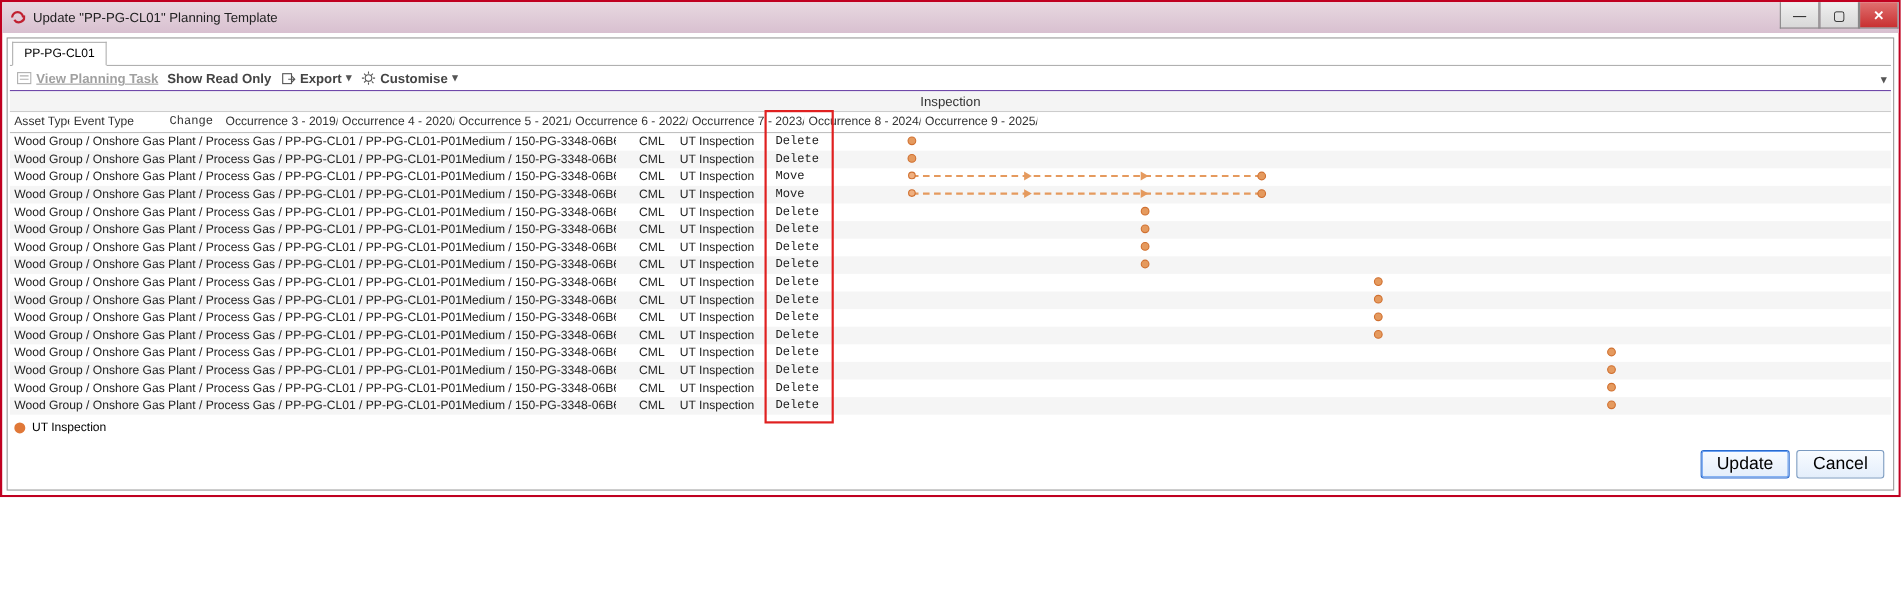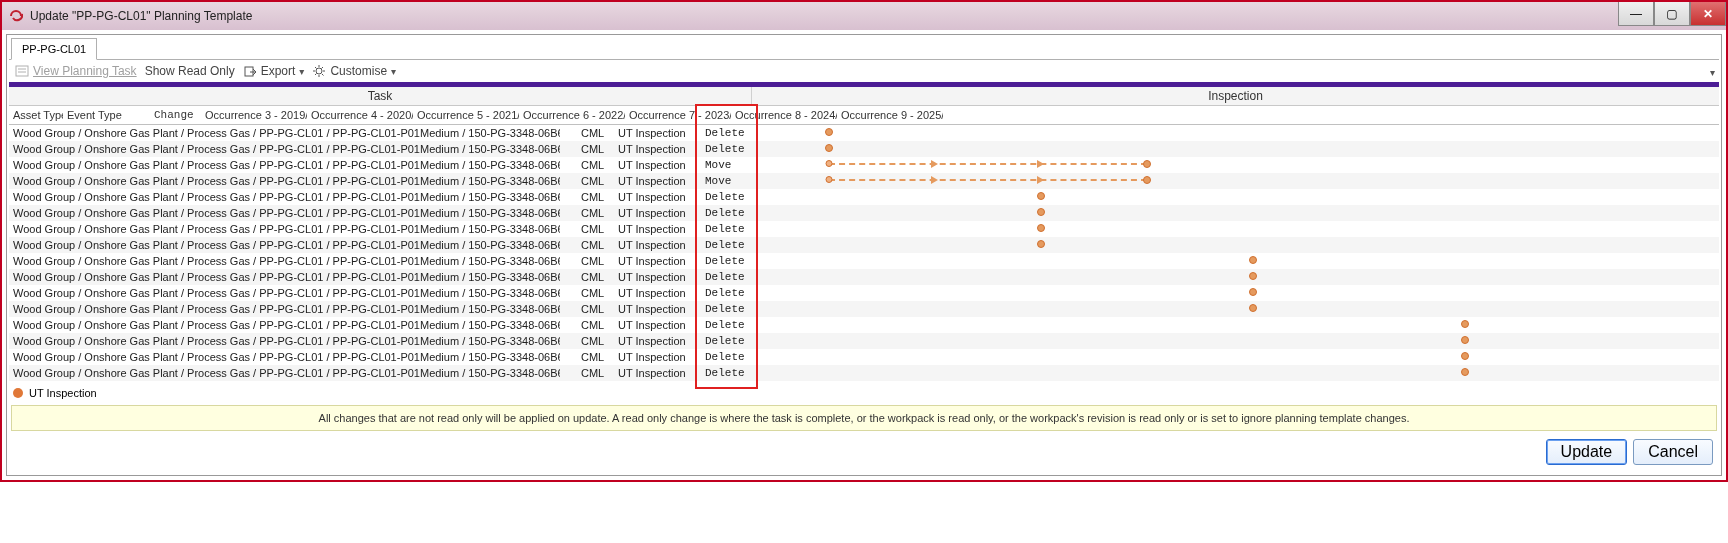--- a/index.html
+++ b/index.html
@@ -45,22 +45,23 @@
   font-size: 11px;
   background: #fff;
   position: relative;
   top: 1px;
 }
 .toolbar {
   display: flex; align-items: flex-end; gap: 8px;
   padding: 4px 6px;
   font-size: 12px;
   color: #444;
-  border-bottom: 5px solid #4c1d95;
+  border-bottom: 1px solid #4c1d95;
   position: relative;
+  font-weight: bold;
 }
 .toolbar .item { display: flex; align-items: center; gap: 4px; cursor: pointer; }
 .toolbar .disabled { color: #a0a0a0; }
 .toolbar .drop::after { content: " ▾"; font-size: 10px; color: #555; }
 .toolbar .icon { width: 14px; height: 14px; display:inline-block; }
 .toolbar-right-drop { position:absolute; right:4px; font-size:10px; color:#555; cursor:pointer;}
 .grid-area { font-size: 11px; }
 .group-headers {
   display: flex; border-bottom: 1px solid #c8c8c8;
   background: #f4f4f4;
@@ -199,21 +200,20 @@
               </g>
             </svg>
         </span>
         <span>Customise</span>
       </div>
       <div class="toolbar-right-drop">▾</div>
     </div>
 
     <div class="grid-area" style="position:relative;">
       <div class="group-headers">
-        <div class="group-task">Task</div>
         <div class="group-occ">Inspection</div>
       </div>
       <div class="col-headers">
         <div class="c-assettype">Asset Type</div>
         <div class="c-eventtype">Event Type</div>
         <div class="c-change">Change</div>
         <div class="c-o">Occurrence 3 - 2019/Jan</div>
         <div class="c-o">Occurrence 4 - 2020/Jan</div>
         <div class="c-o">Occurrence 5 - 2021/Jan</div>
         <div class="c-o">Occurrence 6 - 2022/Jan</div>
@@ -377,20 +377,19 @@
         </div>
 
       <div class="highlight-box" id="hl" style="left: 686px; top: 17px; width: 63px; height: 285px;"></div>
     </div>
 
     <div class="legend">
       <span class="dot2"></span>
       <span>UT Inspection</span>
     </div>
 
-    <div class="info-bar">All changes that are not read only will be applied on update. A read only change is where the task is complete, or the workpack is read only, or the workpack's revision is read only or is set to ignore planning template changes.</div>
 
     <div class="footer-buttons">
       <button class="primary">Update</button>
       <button>Cancel</button>
     </div>
   </div>
 </div>
 
 </body></html>

